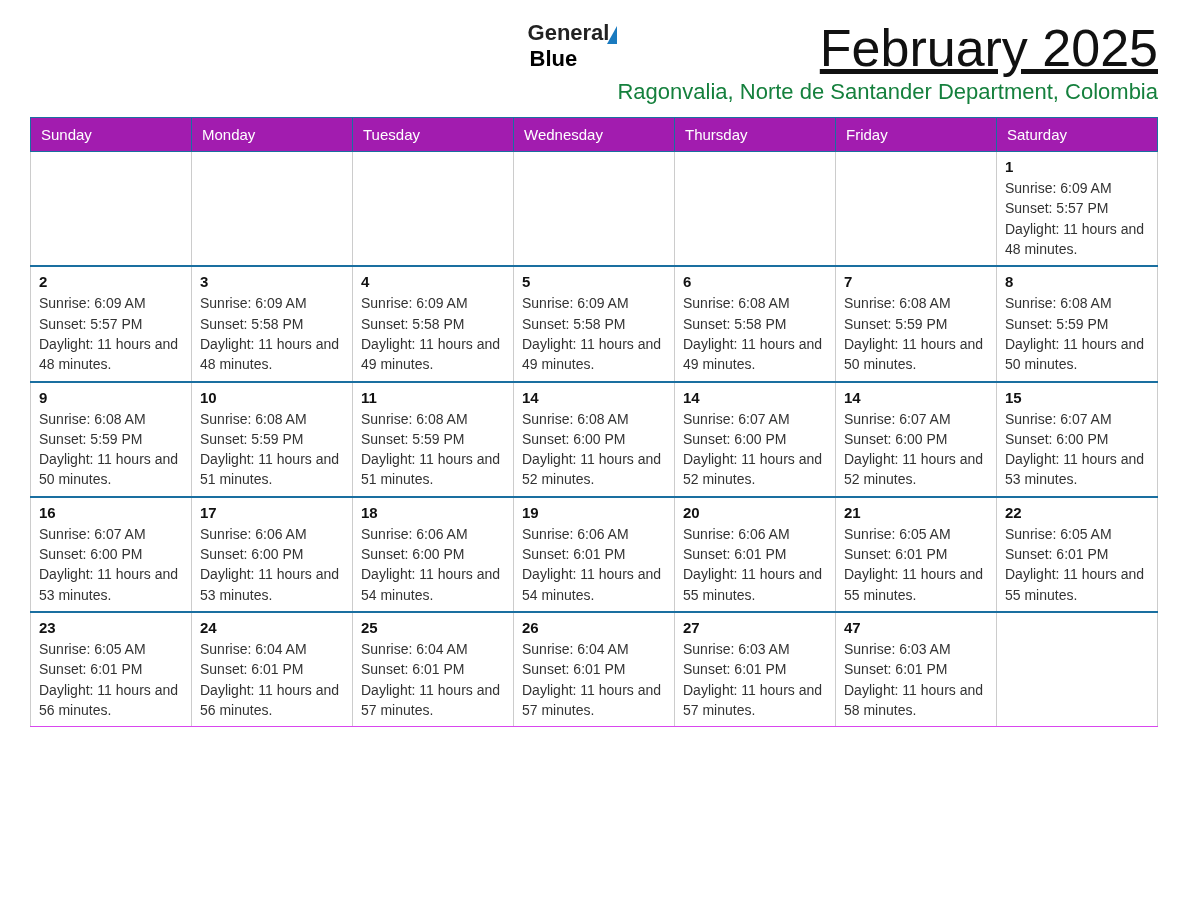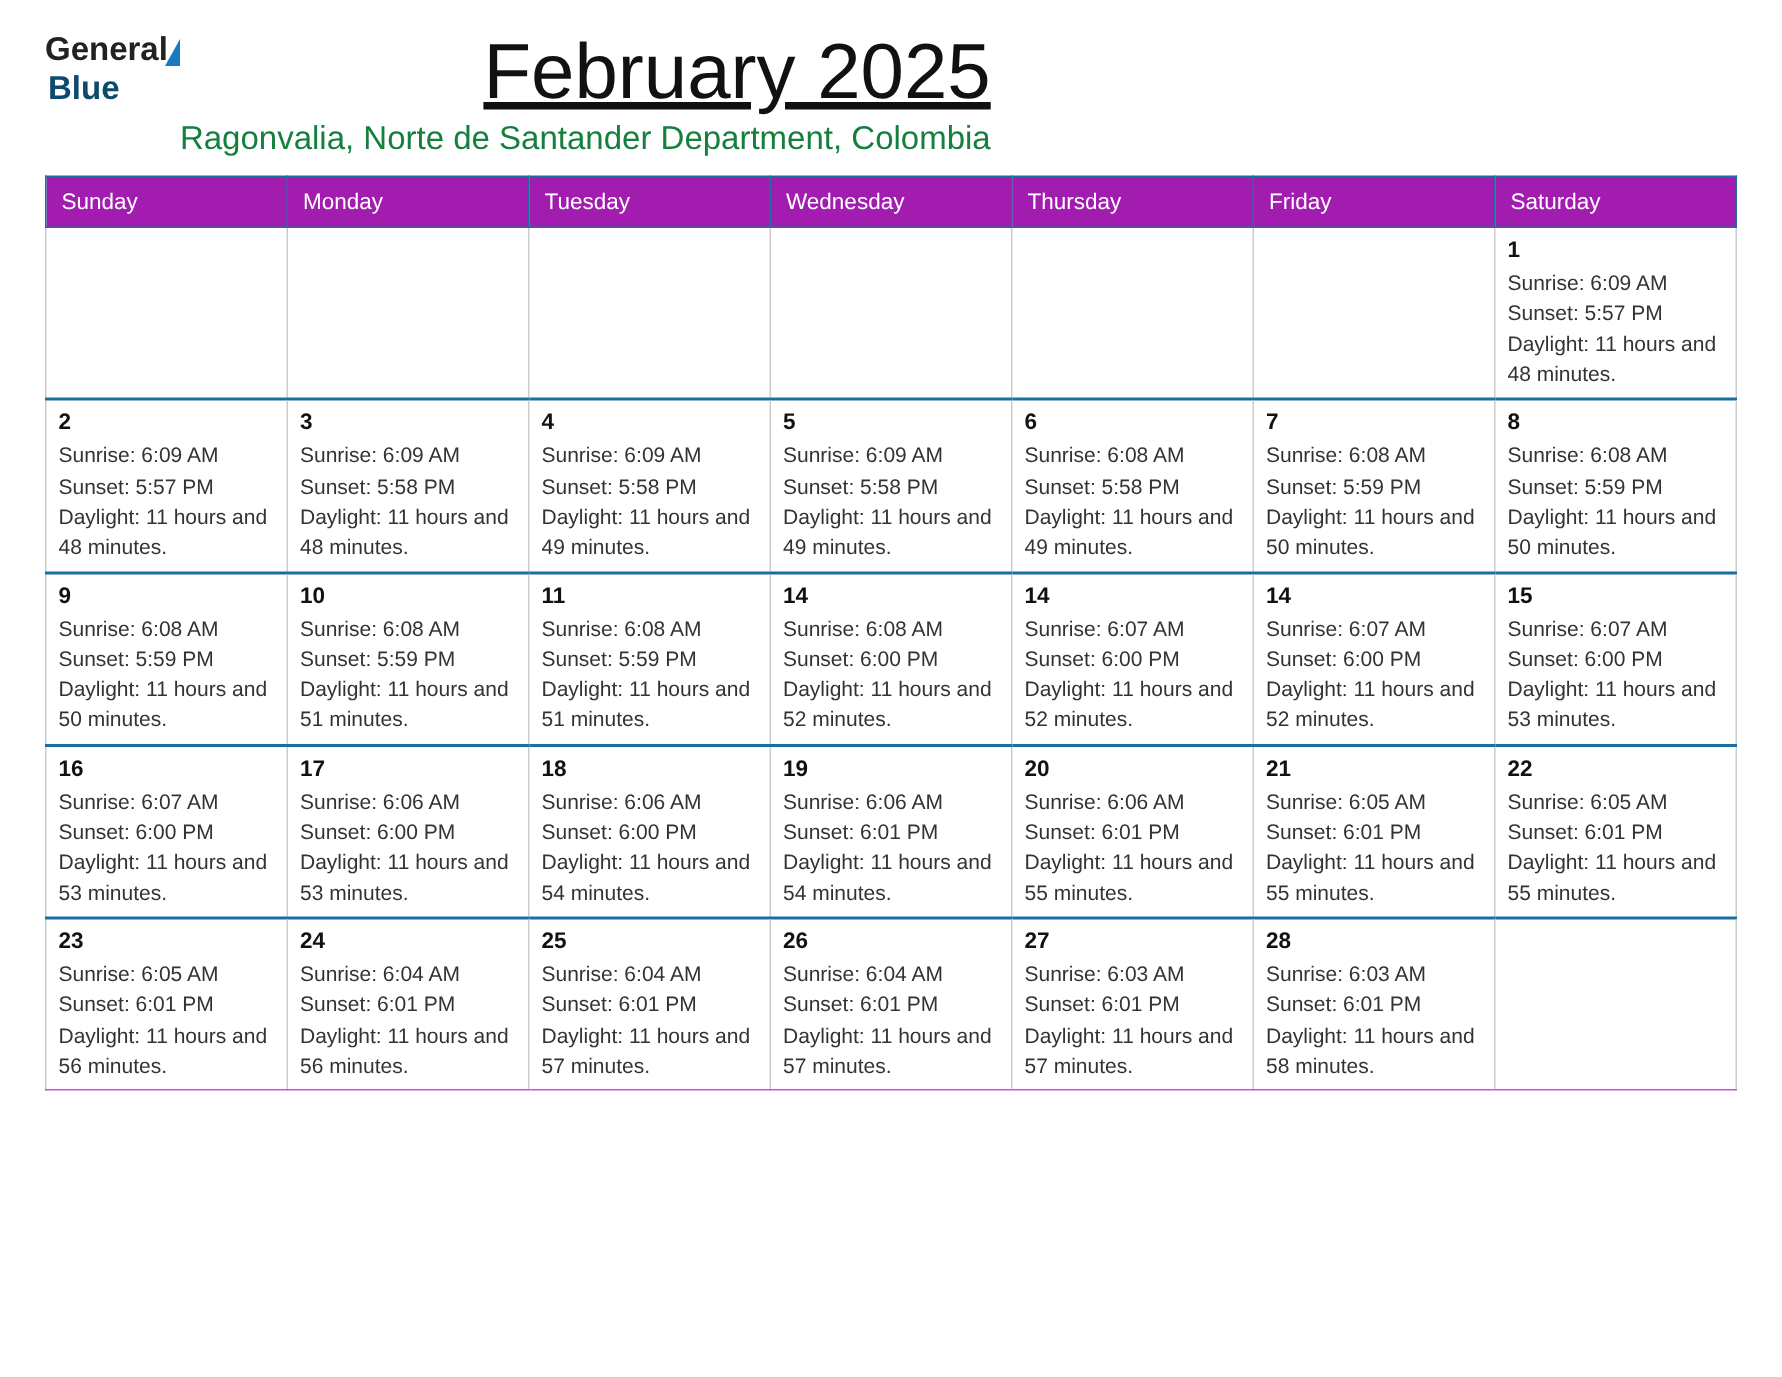--- a/index.html
+++ b/index.html
@@ -5,21 +5,21 @@
     * { box-sizing: border-box; margin: 0; padding: 0; }
     body {
       font-family: Arial, sans-serif;
       background: #fff;
       color: #222;
       padding: 20px 30px;
     }
     .header-row {
       display: flex;
       align-items: flex-start;
-      justify-content: flex-start;
+      justify-content: flex-end;
       margin-bottom: 4px;
     }
     .logo-text-general {
       font-size: 22px;
       font-weight: bold;
       color: #222;
     }
     .logo-arrow {
       width: 0;
       height: 0;
@@ -34,21 +34,21 @@
       flex-direction: column;
       align-items: flex-start;
     }
     .logo-line1 {
       display: flex;
       align-items: center;
     }
     .logo-line2 {
       font-size: 22px;
       font-weight: bold;
-      color: #0c4a6e;
+      color: #000000;
       margin-left: 2px;
     }
     .title-block {
       text-align: right;
     }
     .calendar-title {
       font-size: 52px;
       font-weight: normal;
       color: #111;
       line-height: 1.1;
@@ -307,21 +307,21 @@
 Sunset: 6:01 PM
 Daylight: 11 hours and 57 minutes.</div>
         </td>
         <td>
           <span class="day-number">27</span>
           <div class="day-info" style="white-space: pre-line;">Sunrise: 6:03 AM
 Sunset: 6:01 PM
 Daylight: 11 hours and 57 minutes.</div>
         </td>
         <td>
-          <span class="day-number">28</span>
+          <span class="day-number">47</span>
           <div class="day-info" style="white-space: pre-line;">Sunrise: 6:03 AM
 Sunset: 6:01 PM
 Daylight: 11 hours and 58 minutes.</div>
         </td>
         <td class="empty-cell"></td>
       </tr>
     </tbody>
 </table>
 
 </body></html>

